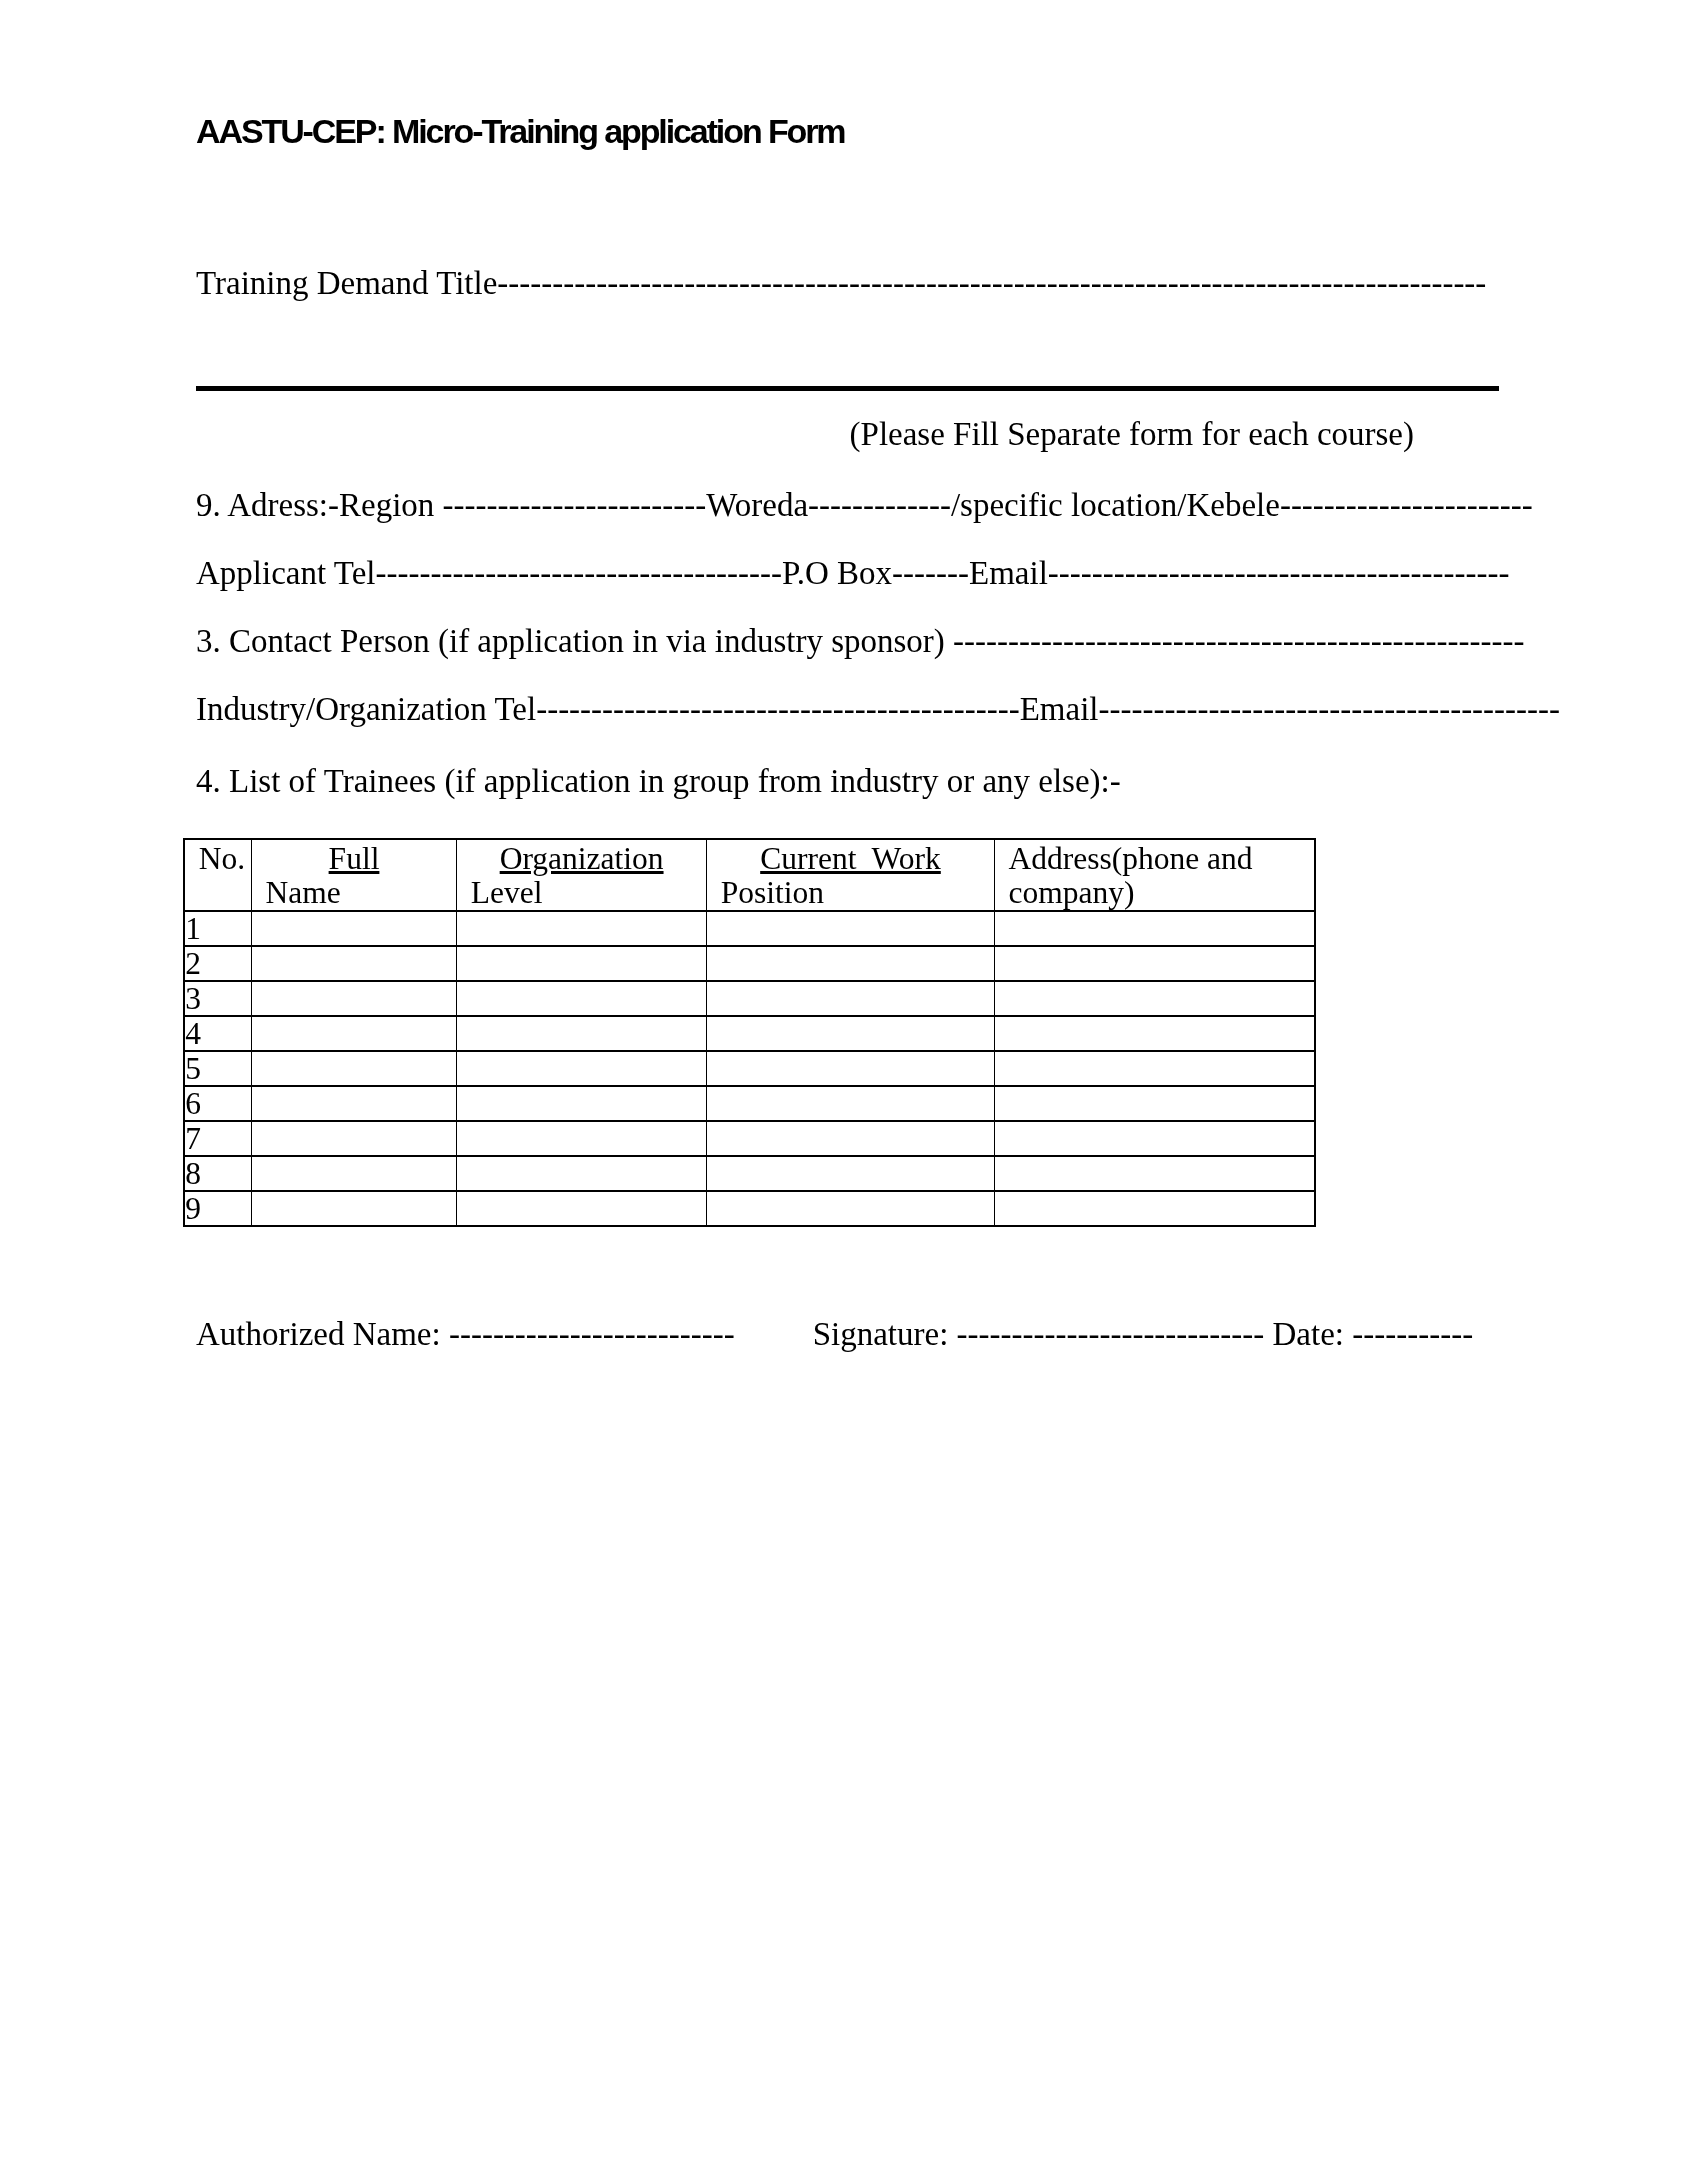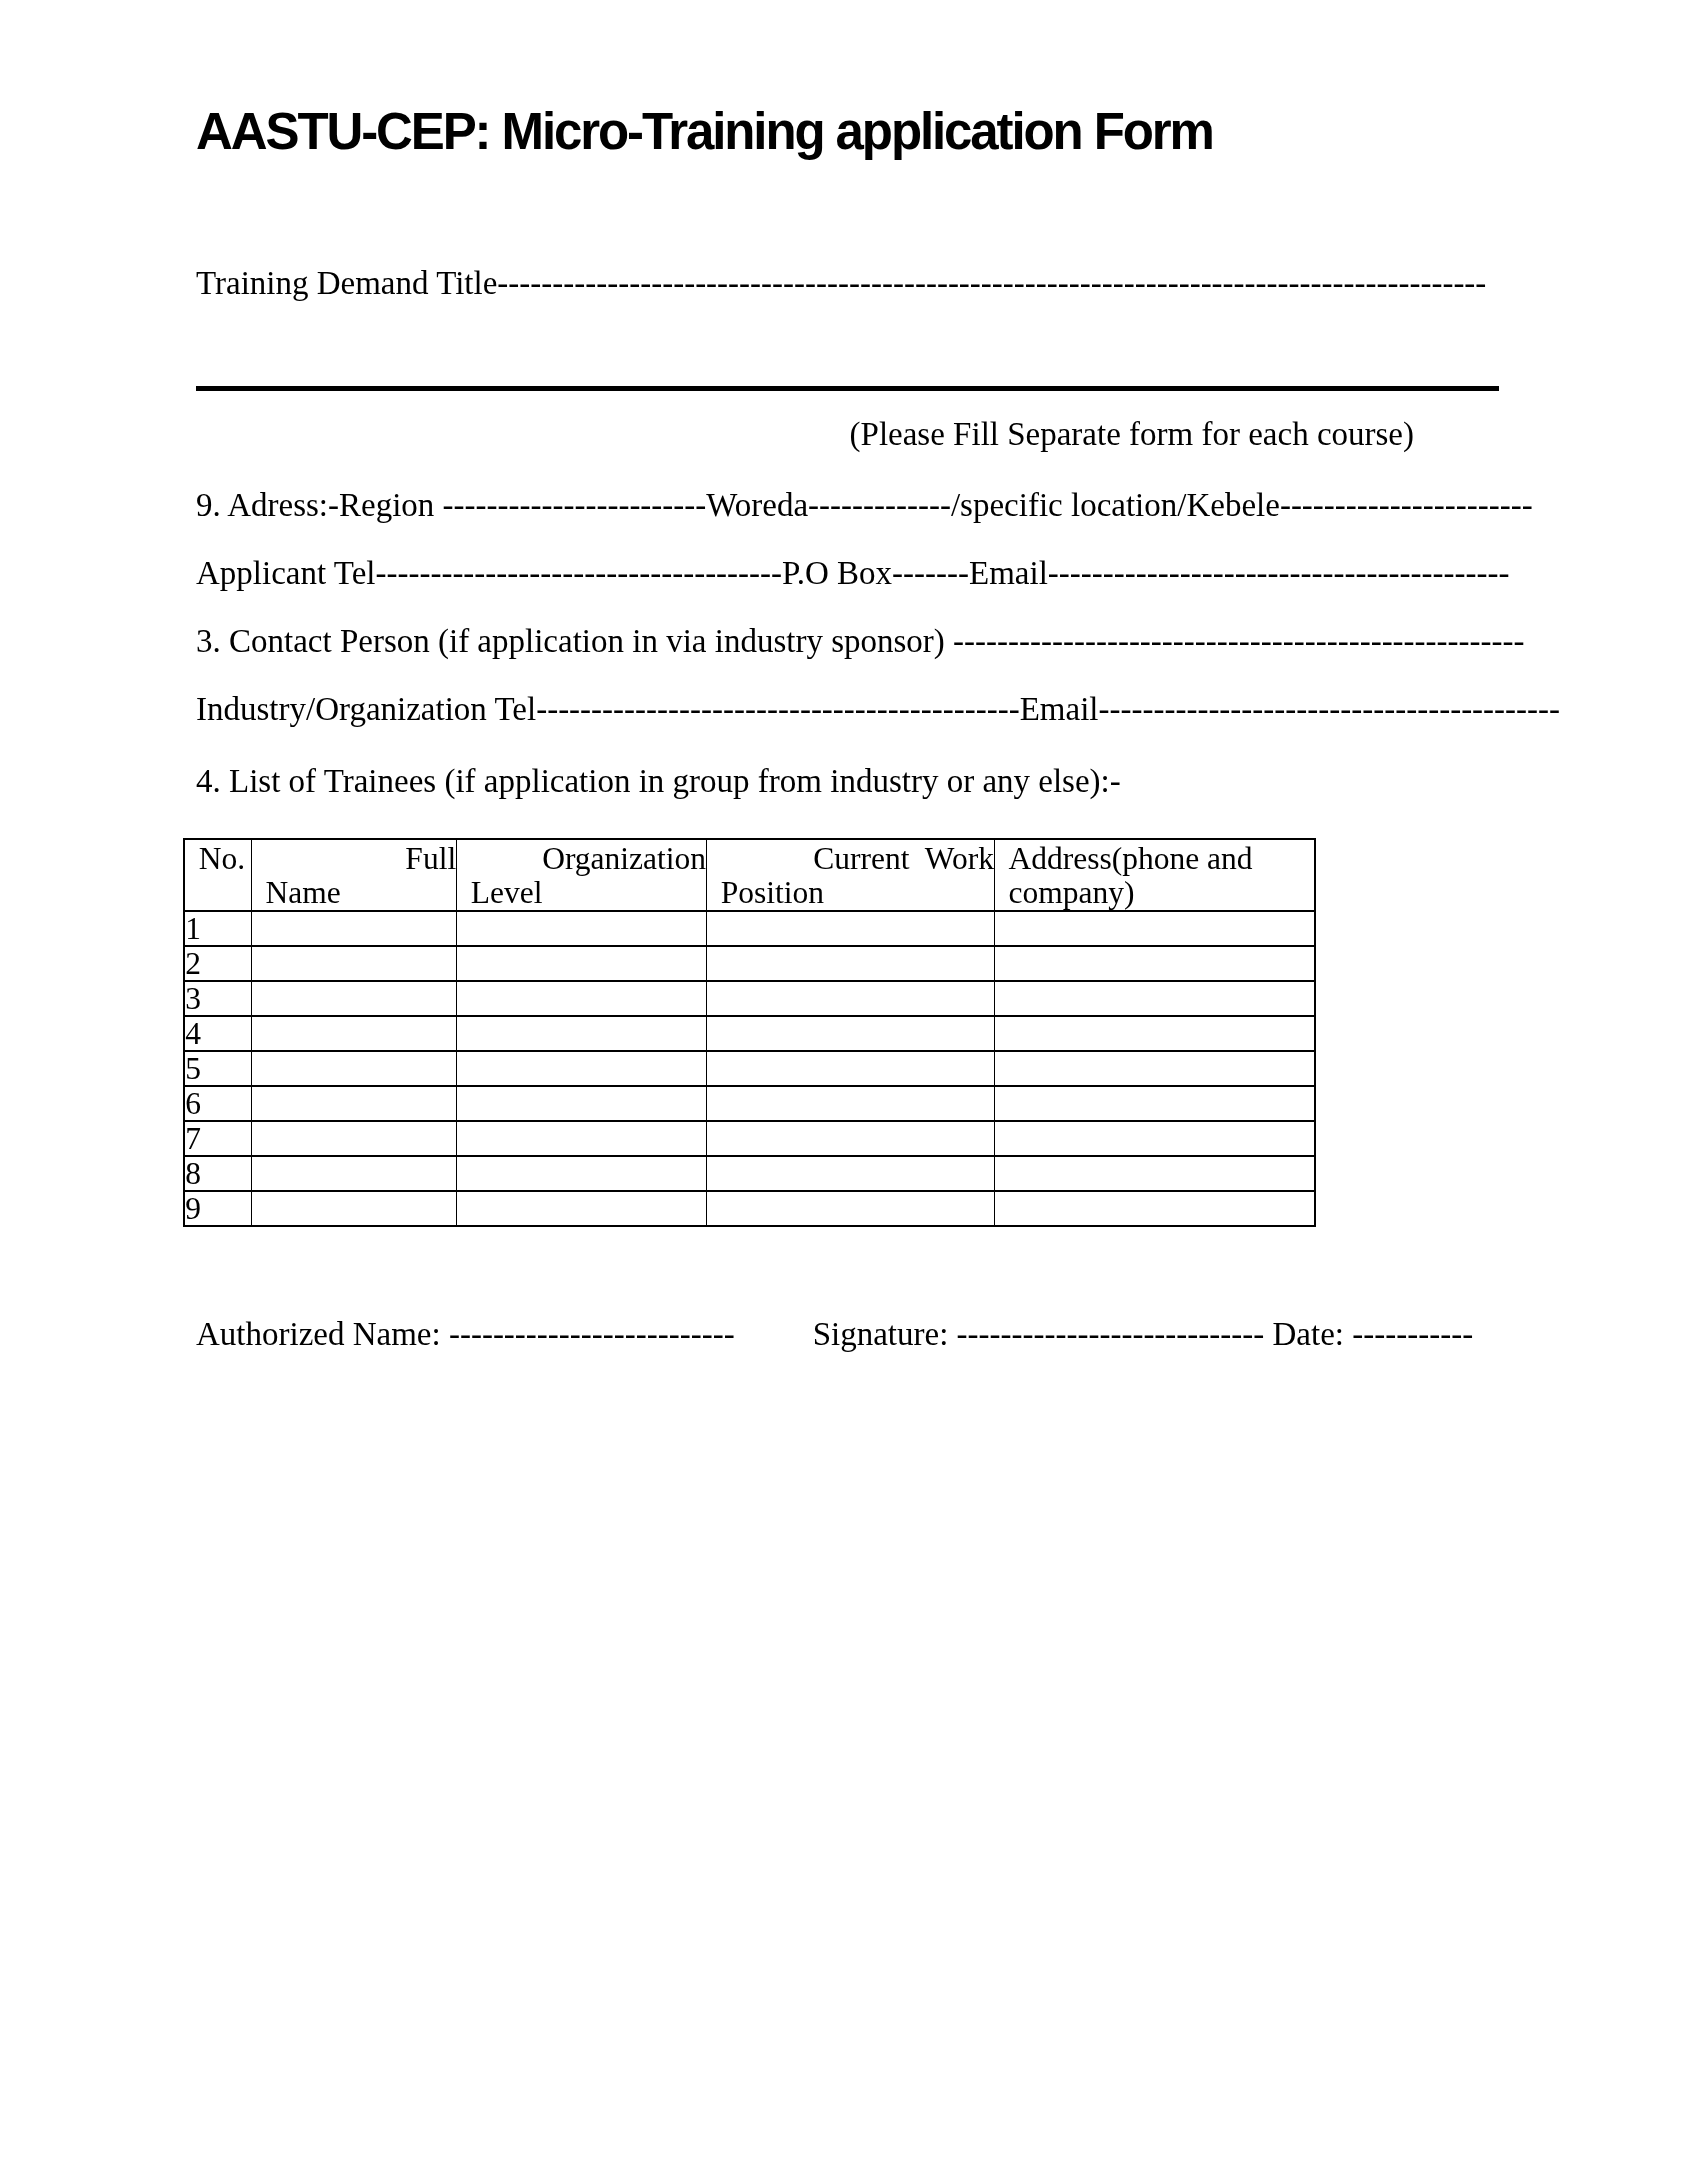--- a/index.html
+++ b/index.html
@@ -8,21 +8,21 @@
     box-sizing: border-box;
     width: 1685px; height: 2181px;
     padding: 101px 186px 0 196px;
     background: #fff;
     overflow: hidden;
   }
   h1.doc-title {
     margin: 0;
     font-family: "Liberation Sans", sans-serif;
     font-weight: 700;
-    font-size: 51px;
+    font-size: 34px;
     line-height: 61px;
     letter-spacing: -2.1px;
     white-space: nowrap;
   }
   .line {
     margin: 0;
     font-size: 33px;
     line-height: 40px;
     white-space: nowrap;
   }
@@ -56,21 +56,21 @@
     border: 1.7px solid #000;
     border-top-width: 2.6px;
     border-bottom-width: 2.6px;
     padding: 0;
     font-weight: normal;
     text-align: left;
     vertical-align: top;
   }
   table.trainees thead th { height: 68px; }
   th .l1 { line-height: 34px; padding-top: 1.7px; white-space: pre; }
-  th .l1.c { text-align: right; }
+  th .l1.c { text-align: center; text-decoration: underline; }
   th .l1.left { padding-left: 13.6px; }
   th .l2 { line-height: 34px; padding-left: 13.6px; white-space: pre; }
   table.trainees tbody td { height: 33px; line-height: 33px; }
   td.no-cell { padding-left: 13.6px; }
 
   .footer-line { margin-top: 87px; }
   .footer-spacer { display: inline-block; width: 78px; }
 </style>
 </head>
 <body>

